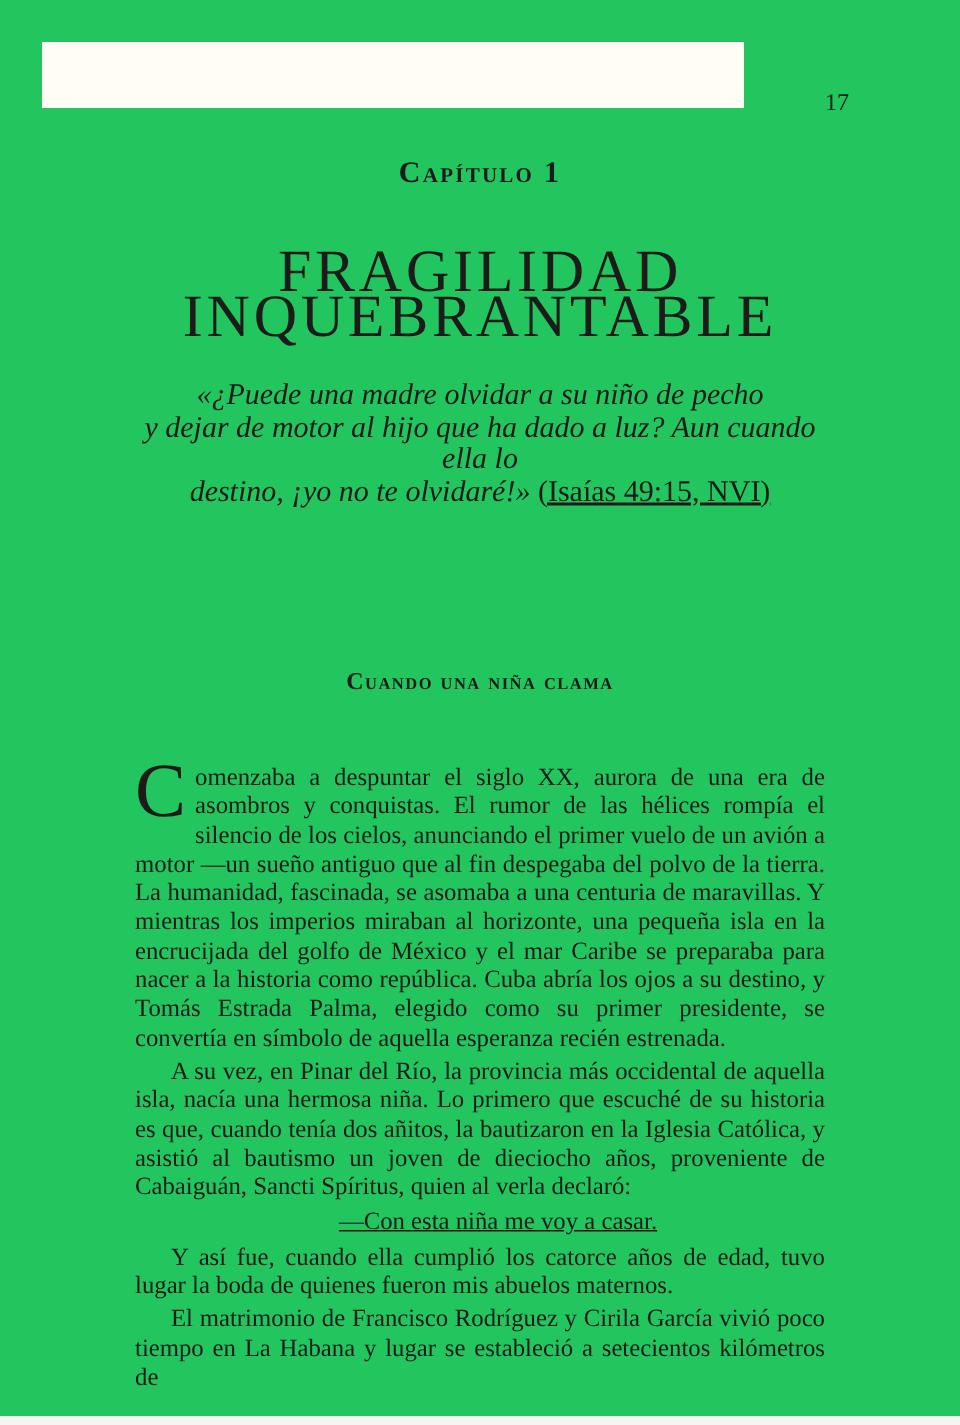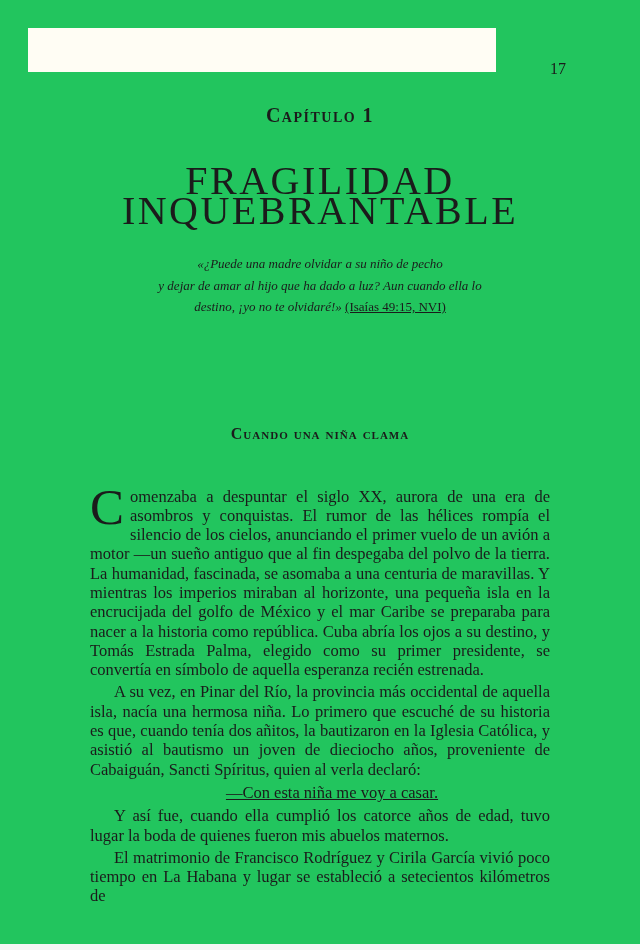--- a/index.html
+++ b/index.html
@@ -57,21 +57,21 @@
     text-align: center;
     font-weight: 400;
     font-size: 40px;
     line-height: 30px;
     letter-spacing: 2.5px;
   }
   .epigraph {
     margin: 27px auto 0;
     text-align: center;
     font-style: italic;
-    font-size: 13px;
+    font-size: 20px;
     line-height: 21.5px;
   }
   .epigraph .citation {
     font-style: normal;
     text-decoration: underline;
   }
   .section-heading {
     margin: 105px 0 0;
     text-align: center;
     font-variant: small-caps;
@@ -121,21 +121,21 @@
 
     <div class="chapter-label">Capítulo 1</div>
 
     <h1 class="title">
       <div>FRAGILIDAD</div>
       <div>INQUEBRANTABLE</div>
     </h1>
 
     <div class="epigraph">
       <div>«¿Puede una madre olvidar a su niño de pecho</div>
-      <div>y dejar de amar al hijo que ha dado a luz? Aun cuando ella lo</div>
+      <div>y dejar de motor al hijo que ha dado a luz? Aun cuando ella lo</div>
       <div><span>destino, ¡yo no te olvidaré!»</span> <span class="citation">(Isaías 49:15, NVI)</span></div>
     </div>
 
     <h2 class="section-heading">Cuando una niña clama</h2>
 
     <div class="bodytext">
       <p class="first"><span class="dropcap">C</span><span>omenzaba a despuntar el siglo XX, aurora de una era de asombros y conquistas. El rumor de las hélices rompía el silencio de los cielos, anunciando el primer vuelo de un avión a motor —un sueño antiguo que al fin despegaba del polvo de la tierra. La humanidad, fascinada, se asomaba a una centuria de maravillas. Y mientras los imperios miraban al horizonte, una pequeña isla en la encrucijada del golfo de México y el mar Caribe se preparaba para nacer a la historia como república. Cuba abría los ojos a su destino, y Tomás Estrada Palma, elegido como su primer presidente, se convertía en símbolo de aquella esperanza recién estrenada.</span></p>
       <p>A su vez, en Pinar del Río, la provincia más occidental de aquella isla, nacía una hermosa niña. Lo primero que escuché de su historia es que, cuando tenía dos añitos, la bautizaron en la Iglesia Católica, y asistió al bautismo un joven de dieciocho años, proveniente de Cabaiguán, Sancti Spíritus, quien al verla declaró:</p>
       <p class="dialogue">—Con esta niña me voy a casar.</p>
       <p>Y así fue, cuando ella cumplió los catorce años de edad, tuvo lugar la boda de quienes fueron mis abuelos maternos.</p>

